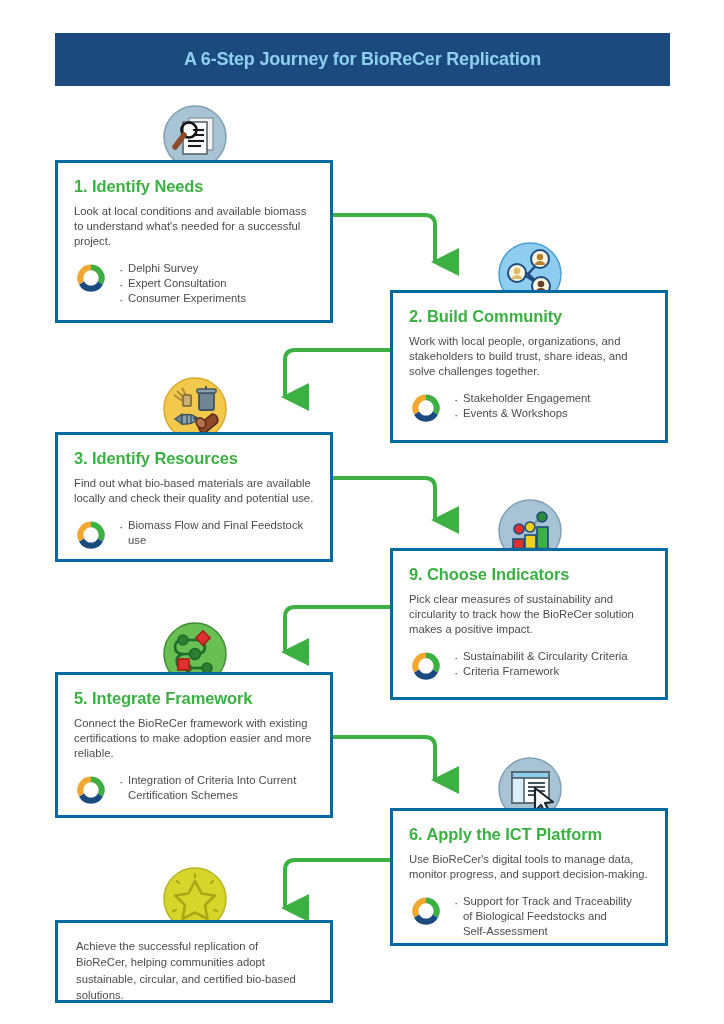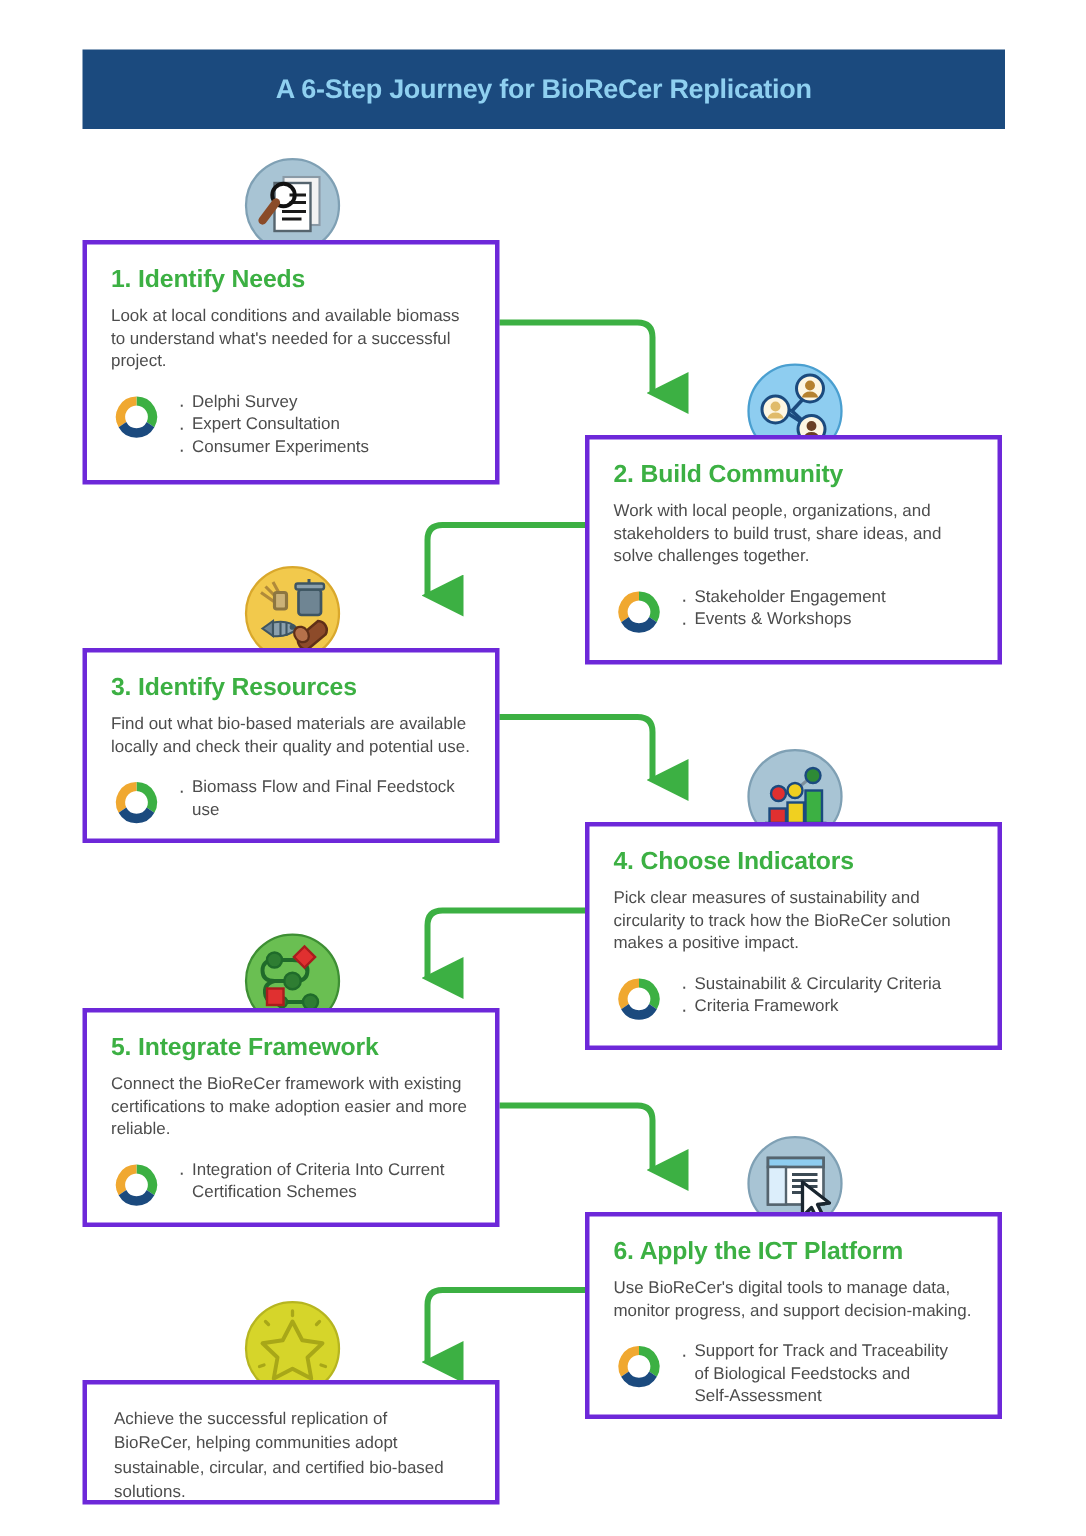--- a/index.html
+++ b/index.html
@@ -20,21 +20,21 @@
     color: #8fd0f0; font-size: 18px; font-weight: bold; letter-spacing: -0.2px;
     white-space: nowrap;
   }
 
   
   .connectors { position: absolute; left: 0; top: 0; width: 724px; height: 1024px; }
 
   
   .card {
     position: absolute; background: #ffffff;
-    border: 3px solid #6d28d9;
+    border: 3px solid #0369a1;
   }
   .card-inner { padding: 14px 16px 10px 16px; }
   .card-title {
     color: #3cb043; font-size: 16.5px; font-weight: bold; margin-bottom: 8px;
     letter-spacing: -0.1px;
   }
   .card-desc {
     color: #4c4c4c; font-size: 11.3px; line-height: 1.33; margin-bottom: 11px;
   }
   .bullet-row { display: flex; align-items: flex-start; gap: 11px; }
@@ -255,21 +255,21 @@
         </svg>
         <ul class="bullet-list">
           <li>Biomass Flow and Final Feedstock use</li>
         </ul>
       </div>
     </div>
   </div>
 
   <div class="card" style="left:390px; top:548px; width:278px; height:152px;">
     <div class="card-inner">
-      <div class="card-title">4. Choose Indicators</div>
+      <div class="card-title">9. Choose Indicators</div>
       <div class="card-desc">Pick clear measures of sustainability and circularity to track how the BioReCer solution makes a positive impact.</div>
       <div class="bullet-row">
         <svg class="bullet-logo" viewBox="0 0 40 40">
           <path d="M20 4 a16 16 0 0 1 14 24 l-6 -4 a9 9 0 0 0 -8 -13 z" fill="#3cb043"></path>
           <path d="M20 4 a16 16 0 0 0 -14 24 l6 -4 a9 9 0 0 1 8 -13 z" fill="#f0a830"></path>
           <path d="M6 28 a16 16 0 0 0 28 0 l-6 -4 a9 9 0 0 1 -16 0 z" fill="#1b4a7e"></path>
           <circle cx="20" cy="20" r="7" fill="#ffffff"></circle>
         </svg>
         <ul class="bullet-list">
           <li>Sustainabilit &amp; Circularity Criteria</li>

